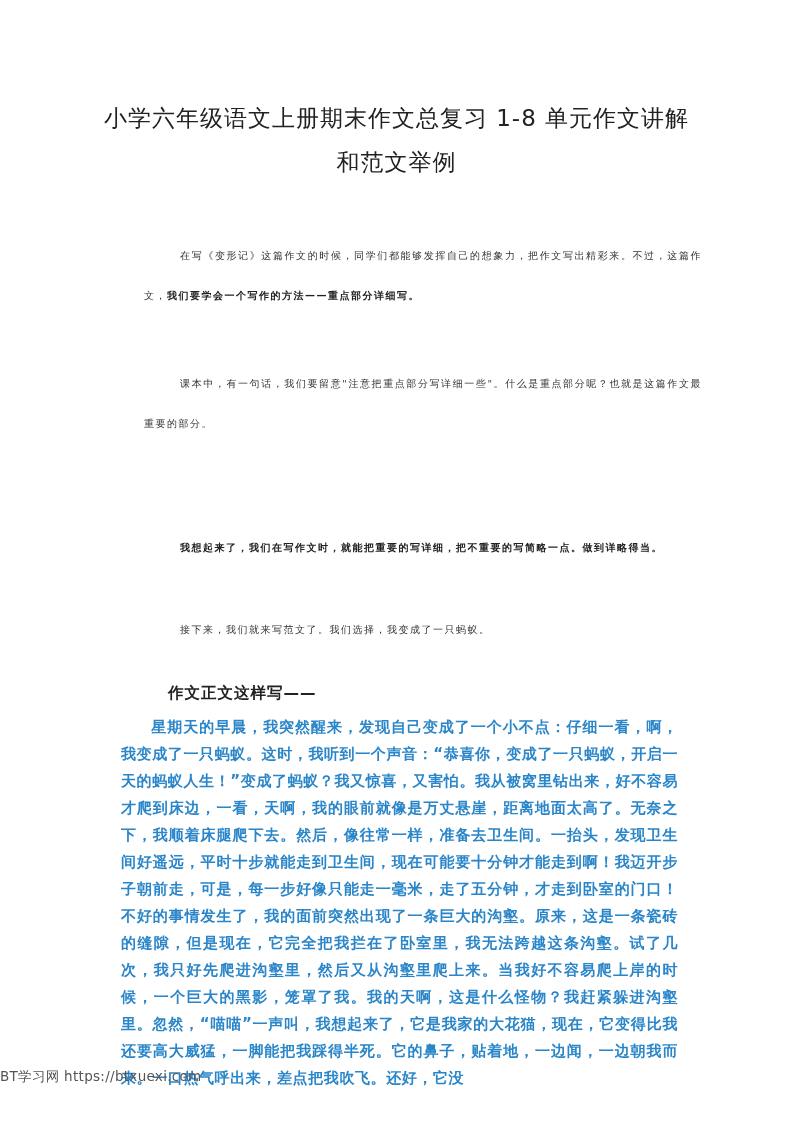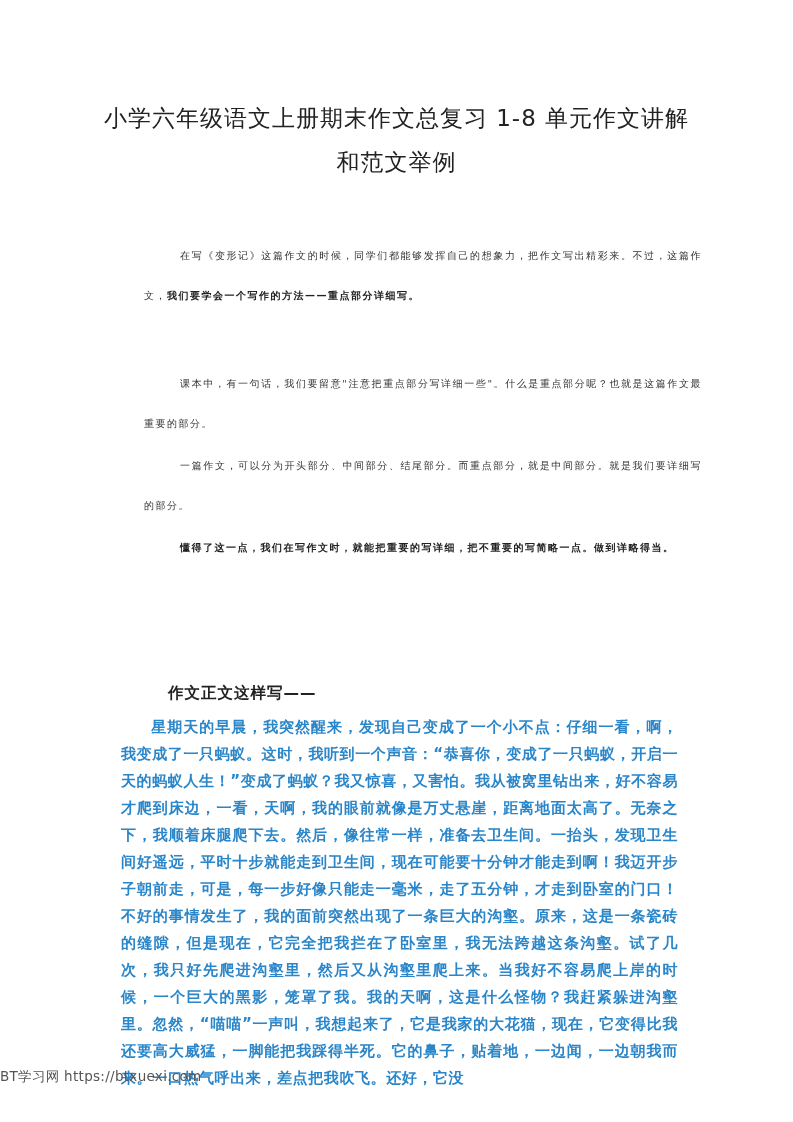--- a/index.html
+++ b/index.html
@@ -56,28 +56,28 @@
 
 
   <div class="body-text p1">
     <span class="indent"></span><span>在写《变形记》这篇作文的时候，同学们都能够发挥自己的想象力，把作文写出精彩来。不过，这篇作文，</span><span class="bold">我们要学会一个写作的方法——重点部分详细写。</span>
   </div>
 
   <div class="body-text p2">
     <span class="indent"></span><span>课本中，有一句话，我们要留意"注意把重点部分写详细一些"。什么是重点部分呢？也就是这篇作文最重要的部分。</span>
   </div>
 
-  <div class="body-text p3">
-    <span class="indent"></span><span>一篇作文，可以分为开头部分、中间部分、结尾部分。而重点部分，就是中间部分。就是我们要详细写的部分。</span>
+
+  <div class="body-text p4">
+    <span class="indent"></span><span class="bold">我想起来了，我们在写作文时，就能把重要的写详细，把不重要的写简略一点。做到详略得当。</span>
   </div>
 
-  <div class="body-text p4">
-    <span class="indent"></span><span class="bold">懂得了这一点，我们在写作文时，就能把重要的写详细，把不重要的写简略一点。做到详略得当。</span>
+  <div class="body-text p5">
+    <span class="indent"></span><span>接下来，我们就来写范文了。我们选择，我变成了一只蚂蚁。</span>
   </div>
-
 
   <div class="essay-label">作文正文这样写——</div>
 
   <div class="essay">
     <span class="indent"></span><span>星期天的早晨，我突然醒来，发现自己变成了一个小不点：仔细一看，啊，我变成了一只蚂蚁。这时，我听到一个声音：“恭喜你，变成了一只蚂蚁，开启一天的蚂蚁人生！”变成了蚂蚁？我又惊喜，又害怕。我从被窝里钻出来，好不容易才爬到床边，一看，天啊，我的眼前就像是万丈悬崖，距离地面太高了。无奈之下，我顺着床腿爬下去。然后，像往常一样，准备去卫生间。一抬头，发现卫生间好遥远，平时十步就能走到卫生间，现在可能要十分钟才能走到啊！我迈开步子朝前走，可是，每一步好像只能走一毫米，走了五分钟，才走到卧室的门口！不好的事情发生了，我的面前突然出现了一条巨大的沟壑。原来，这是一条瓷砖的缝隙，但是现在，它完全把我拦在了卧室里，我无法跨越这条沟壑。试了几次，我只好先爬进沟壑里，然后又从沟壑里爬上来。当我好不容易爬上岸的时候，一个巨大的黑影，笼罩了我。我的天啊，这是什么怪物？我赶紧躲进沟壑里。忽然，“喵喵”一声叫，我想起来了，它是我家的大花猫，现在，它变得比我还要高大威猛，一脚能把我踩得半死。它的鼻子，贴着地，一边闻，一边朝我而来。一口热气呼出来，差点把我吹飞。还好，它没</span>
   </div>
 
   <div class="footer">BT学习网 https://btxuexi.com</div>
 
 </div>

